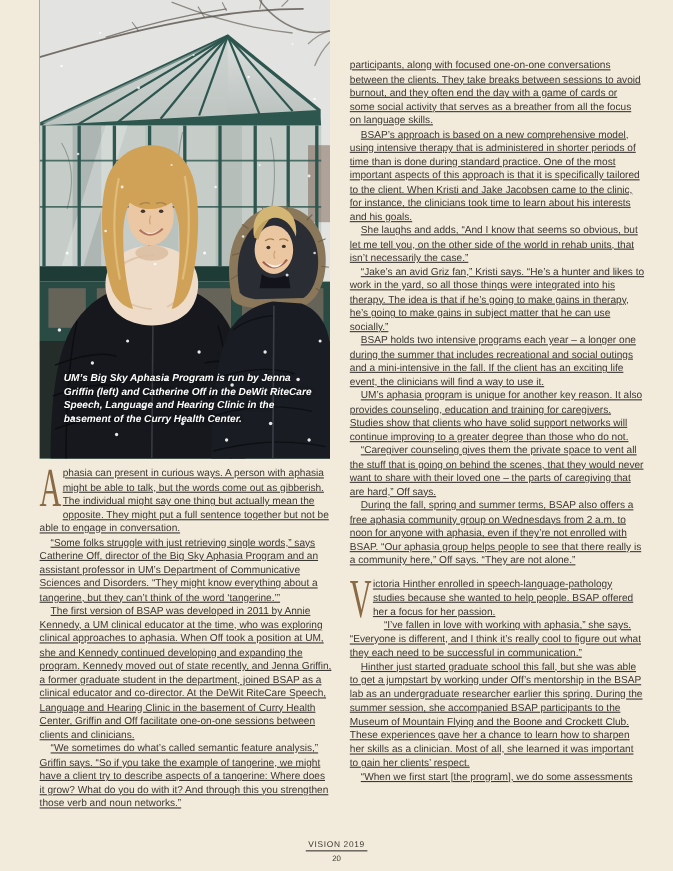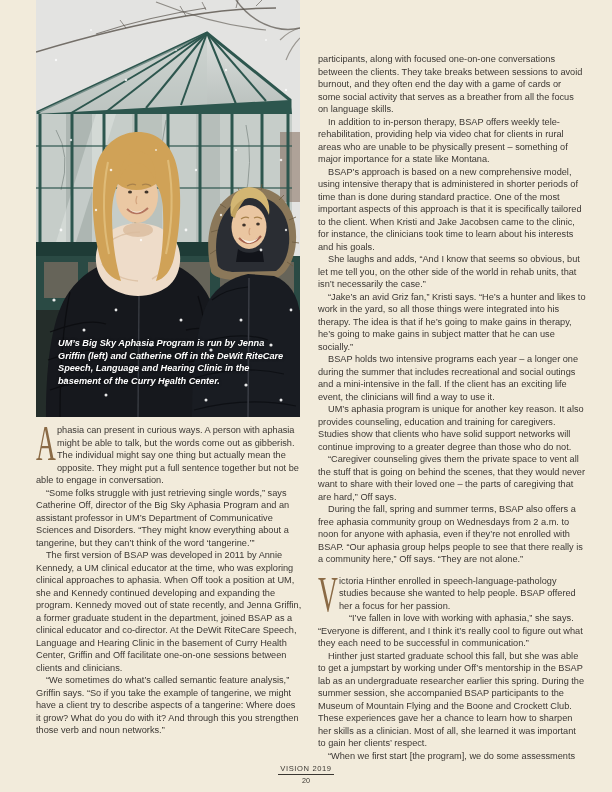--- a/index.html
+++ b/index.html
@@ -18,21 +18,21 @@
     overflow:hidden;background:#14532d;
   }
   .photo svg{display:block;width:100%;height:100%;}
   .caption{
     position:absolute;left:22px;top:337px;width:234px;
     color:#ffffff;font-weight:700;font-style:italic;
     font-size:9.2px;line-height:12.6px;
     text-shadow:0 0 3px rgba(0,0,0,.6);
   }
   
-  .col{position:absolute;}
+  .col{position:absolute;text-decoration:underline;}
   .col-left{left:36px;top:424px;width:266px;}
   .col-right{left:318px;top:53px;width:268px;}
   .body-para{
     margin:0;
     font-size:9.2px;line-height:12.5px;
     text-align:left;color:#3b3733;
   }
   .body-para.indent{text-indent:10px;}
   .col .has-dropcap:not(:first-child){margin-top:9px;}
   .dropcap{
@@ -251,21 +251,20 @@
   </div>
 
   <div class="col col-left">
       <p class="body-para has-dropcap"><span class="dropcap">A</span>phasia can present in curious ways. A person with aphasia might be able to talk, but the words come out as gibberish. The individual might say one thing but actually mean the opposite. They might put a full sentence together but not be able to engage in conversation.</p>
       <p class="body-para indent">“Some folks struggle with just retrieving single words,” says Catherine Off, director of the Big Sky Aphasia Program and an assistant professor in UM’s Department of Communicative Sciences and Disorders. “They might know everything about a tangerine, but they can’t think of the word ‘tangerine.’”</p>
       <p class="body-para indent">The first version of BSAP was developed in 2011 by Annie Kennedy, a UM clinical educator at the time, who was exploring clinical approaches to aphasia. When Off took a position at UM, she and Kennedy continued developing and expanding the program. Kennedy moved out of state recently, and Jenna Griffin, a former graduate student in the department, joined BSAP as a clinical educator and co-director. At the DeWit RiteCare Speech, Language and Hearing Clinic in the basement of Curry Health Center, Griffin and Off facilitate one-on-one sessions between clients and clinicians.</p>
       <p class="body-para indent">“We sometimes do what’s called semantic feature analysis,” Griffin says. “So if you take the example of tangerine, we might have a client try to describe aspects of a tangerine: Where does it grow? What do you do with it? And through this you strengthen those verb and noun networks.”</p>
     </div>
   <div class="col col-right">
       <p class="body-para">participants, along with focused one-on-one conversations between the clients. They take breaks between sessions to avoid burnout, and they often end the day with a game of cards or some social activity that serves as a breather from all the focus on language skills.</p>
-      <p class="body-para indent">In addition to in-person therapy, BSAP offers weekly tele-rehabilitation, providing help via video chat for clients in rural areas who are unable to be physically present – something of major importance for a state like Montana.</p>
       <p class="body-para indent">BSAP’s approach is based on a new comprehensive model, using intensive therapy that is administered in shorter periods of time than is done during standard practice. One of the most important aspects of this approach is that it is specifically tailored to the client. When Kristi and Jake Jacobsen came to the clinic, for instance, the clinicians took time to learn about his interests and his goals.</p>
       <p class="body-para indent">She laughs and adds, “And I know that seems so obvious, but let me tell you, on the other side of the world in rehab units, that isn’t necessarily the case.”</p>
       <p class="body-para indent">“Jake’s an avid Griz fan,” Kristi says. “He’s a hunter and likes to work in the yard, so all those things were integrated into his therapy. The idea is that if he’s going to make gains in therapy, he’s going to make gains in subject matter that he can use socially.”</p>
       <p class="body-para indent">BSAP holds two intensive programs each year – a longer one during the summer that includes recreational and social outings and a mini-intensive in the fall. If the client has an exciting life event, the clinicians will find a way to use it.</p>
       <p class="body-para indent">UM’s aphasia program is unique for another key reason. It also provides counseling, education and training for caregivers. Studies show that clients who have solid support networks will continue improving to a greater degree than those who do not.</p>
       <p class="body-para indent">“Caregiver counseling gives them the private space to vent all the stuff that is going on behind the scenes, that they would never want to share with their loved one – the parts of caregiving that are hard,” Off says.</p>
       <p class="body-para indent">During the fall, spring and summer terms, BSAP also offers a free aphasia community group on Wednesdays from 2 a.m. to noon for anyone with aphasia, even if they’re not enrolled with BSAP. “Our aphasia group helps people to see that there really is a community here,” Off says. “They are not alone.”</p>
       <p class="body-para has-dropcap"><span class="dropcap">V</span>ictoria Hinther enrolled in speech-language-pathology studies because she wanted to help people. BSAP offered her a focus for her passion.</p>
       <p class="body-para indent">“I’ve fallen in love with working with aphasia,” she says. “Everyone is different, and I think it’s really cool to figure out what they each need to be successful in communication.”</p>
       <p class="body-para indent">Hinther just started graduate school this fall, but she was able to get a jumpstart by working under Off’s mentorship in the BSAP lab as an undergraduate researcher earlier this spring. During the summer session, she accompanied BSAP participants to the Museum of Mountain Flying and the Boone and Crockett Club. These experiences gave her a chance to learn how to sharpen her skills as a clinician. Most of all, she learned it was important to gain her clients’ respect.</p>

